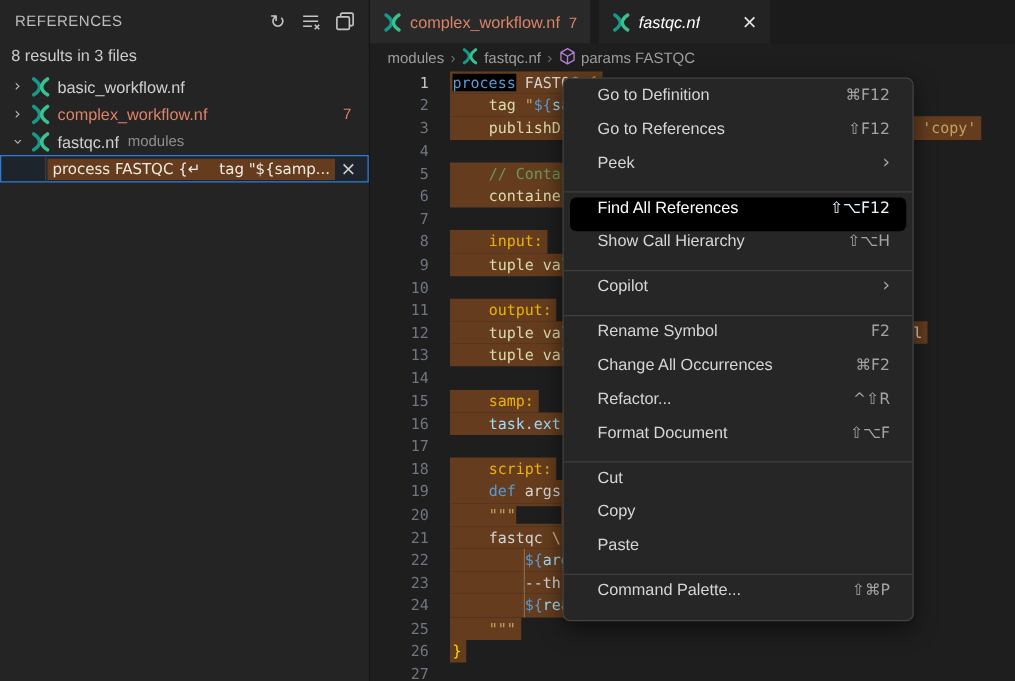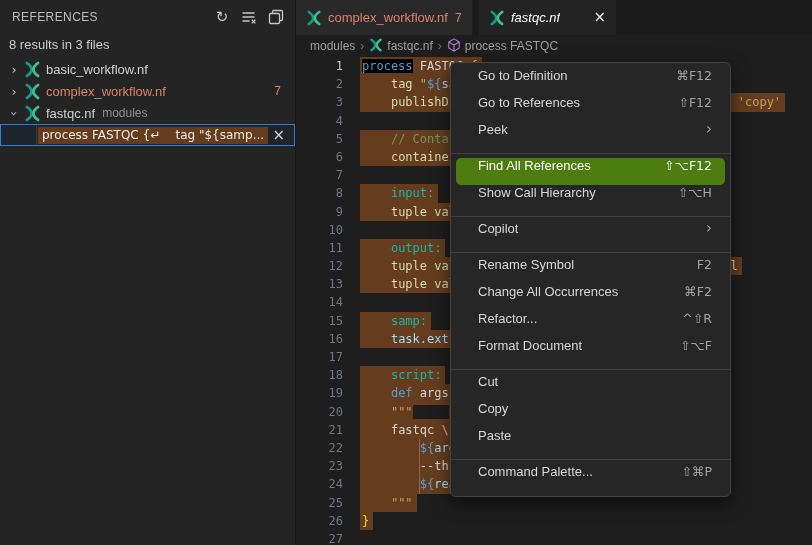--- a/index.html
+++ b/index.html
@@ -53,35 +53,35 @@
   
   .code{position:absolute;left:0;top:57px;right:0;bottom:0;overflow:hidden;
         font-family:"DejaVu Sans Mono",monospace;font-size:12px;}
   .line{position:relative;height:18.2px;line-height:18.2px;}
   .ln{position:absolute;left:0;top:0;width:47px;text-align:right;color:#6e7681;}
   .ln.active{color:#c6c6c6;}
   .lc{position:absolute;left:66px;top:0;white-space:pre;color:#d4d4d4;}
   .lc.hlbg{background:#653d1e;margin-left:-2px;padding:0 4px 0 2px;}
   .tk-kw{color:#569cd6;}  .tk-dir{color:#dcdcaa;}  .tk-str{color:#bfa35e;}
   .tk-cmt{color:#6a9955;} .tk-var{color:#9cdcfe;}  .tk-brk{color:#ffd700;}
-  .tk-lbl{color:#14b8a6;margin-top:30px;} .tk-esc{color:#d7ba7d;}
+  .tk-lbl{color:#eab308;margin-top:30px;} .tk-esc{color:#d7ba7d;}
   .bg-sel{background:#000000;}
   .bg-dark{background:#1e1e1e;}
   .guide{position:absolute;left:123px;top:0;bottom:0;width:1px;background:rgba(255,255,255,.22);}
 
   
   .menu{position:absolute;left:154px;top:62px;width:281px;box-sizing:border-box;background:#262627;
         border:1px solid #434343;border-radius:6px;padding:5px 0;z-index:10;
         box-shadow:0 6px 18px rgba(0,0,0,.55);}
   .mi{display:flex;align-items:flex-start;height:27px;padding:0 18px 0 27px;font-size:13px;
       color:#d6d6d6;cursor:pointer;}
   .mi .mlabel{flex:1;white-space:nowrap;}
   .mi .mshort{color:#a3a3a3;font-size:12.5px;}
   .mi .mchev{color:#a6a6a6;font-size:15px;line-height:1;}
-  .mi.active{margin:0 5px;padding:0 13px 0 22px;border-radius:5px;background:#4d7c0f;color:#ffffff;}
+  .mi.active{margin:0 5px;padding:0 13px 0 22px;border-radius:5px;background:#000000;color:#ffffff;}
   .mi.active .mshort{color:#eaf4ff;}
   .msep{height:1px;background:#3f3f3f;margin:4px 0;}
 </style>
 </head>
 <body>
 
 <div class="app">
 
   <aside class="sidebar">
     <div class="sb-head">
@@ -177,21 +177,21 @@
               <path d="M3.5 2.5 Q14.5 10 3.5 17.5" fill="none" stroke="#14998a" stroke-width="3.4" stroke-linecap="round"></path>
               <path d="M16.5 2.5 Q5.5 10 16.5 17.5" fill="none" stroke="#3cc08d" stroke-width="3.4" stroke-linecap="round"></path>
             </svg></span>
           <span>fastqc.nf</span>
         </span>
         <span class="bc-sep">›</span>
         <span class="bc-item">
           <span><svg width="14" height="14" viewBox="0 0 16 16">
               <path d="M8 1 L14 4.5 V11.5 L8 15 L2 11.5 V4.5 Z M2 4.5 L8 8 L14 4.5 M8 8 V15" fill="none" stroke="#b180d7" stroke-width="1.2" stroke-linejoin="round"></path>
             </svg></span>
-          <span>process FASTQC</span>
+          <span>params FASTQC</span>
         </span>
       </div>
     <div class="code" id="code">
         <div class="line">
           <span class="ln active">1</span>
           <span class="lc hlbg"><span class="tk-kw bg-sel">process</span><span> </span><span>FASTQC</span><span> </span><span class="tk-brk">{</span></span>
         </div>
         <div class="line">
           <span class="ln">2</span>
           <span class="lc hlbg"><span>    </span><span class="tk-dir">tag</span><span> </span><span class="tk-str">"</span><span class="tk-kw">${</span><span class="tk-var">sample_id</span><span class="tk-kw">}</span><span class="tk-str">"</span></span>

